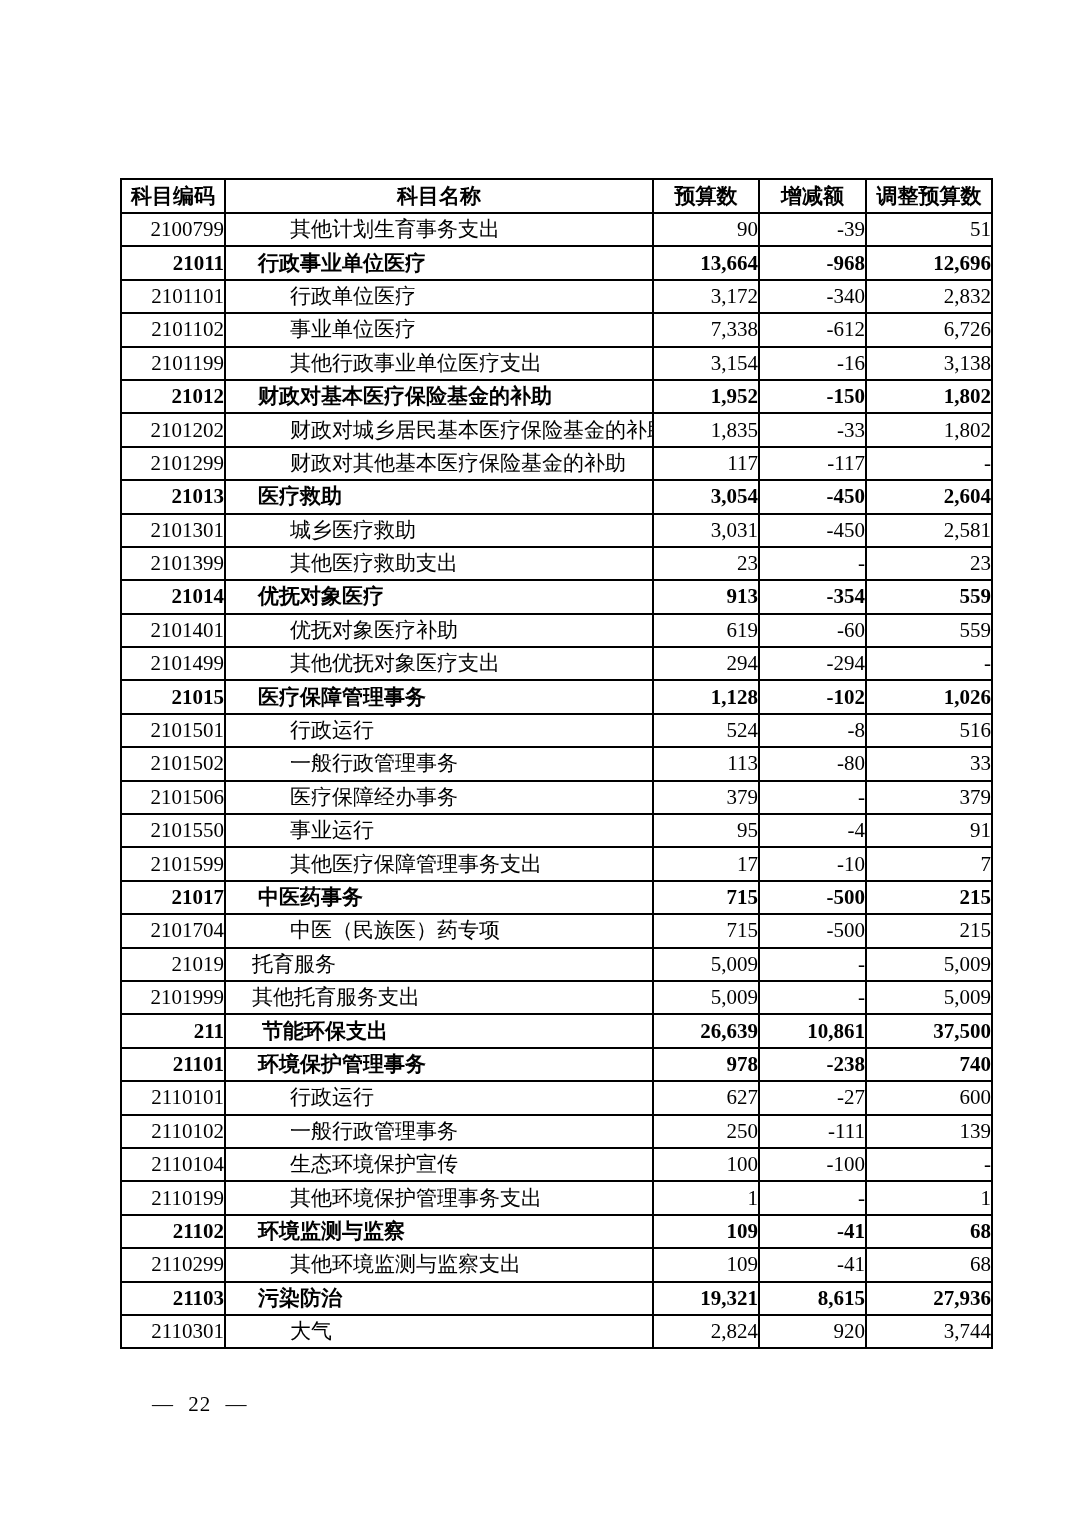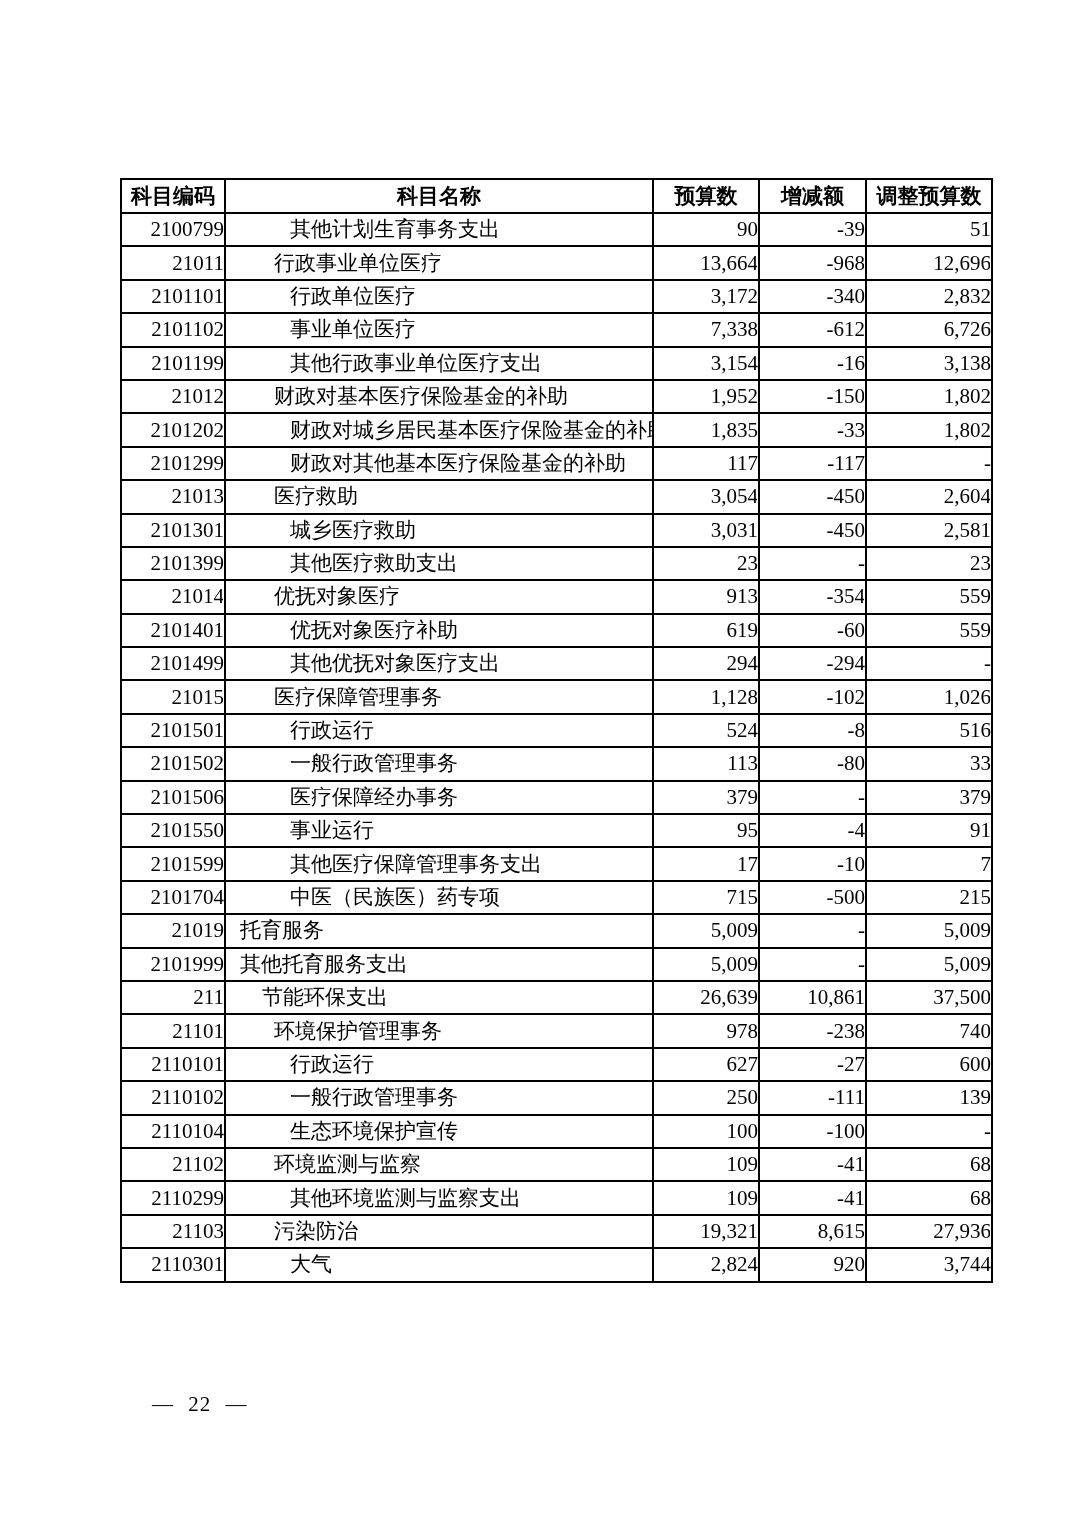--- a/index.html
+++ b/index.html
@@ -39,29 +39,29 @@
   table.budget tbody tr { height: 33.4px; }
   table.budget thead th {
     font-weight: bold;
     text-align: center;
   }
   td.code {
     text-align: right;
     padding-right: 8px;
   }
   td.name { text-align: left; }
-  td.name.indent-0 { padding-left: 14px; }
+  td.name.indent-0 { padding-left: 26px; }
   td.name.indent-1 { padding-left: 36px; }
-  td.name.indent-2 { padding-left: 48px; }
+  td.name.indent-2 { padding-left: 32px; }
   td.name.indent-3 { padding-left: 64px; margin-top: 20px; }
   td.num {
     text-align: right;
     padding-right: 10px;
   }
-  tr.bold td { font-weight: normal; border-radius: 8px; }
+  tr.bold td { font-weight: bold; }
   .page-footer {
     position: absolute;
     left: 152px;
     top: 1392px;
     font-size: 21px;
     letter-spacing: 1px;
     word-spacing: 8px;
     color: #000000;
   }
 </style>
@@ -221,20 +221,27 @@
           <td class="num">-4</td>
           <td class="num">91</td>
         </tr>
         <tr>
           <td class="code">2101599</td>
           <td class="name indent-3">其他医疗保障管理事务支出</td>
           <td class="num">17</td>
           <td class="num">-10</td>
           <td class="num">7</td>
         </tr>
+        <tr class="bold">
+          <td class="code">21017</td>
+          <td class="name indent-2">中医药事务</td>
+          <td class="num">715</td>
+          <td class="num">-500</td>
+          <td class="num">215</td>
+        </tr>
         <tr>
           <td class="code">2101704</td>
           <td class="name indent-3">中医（民族医）药专项</td>
           <td class="num">715</td>
           <td class="num">-500</td>
           <td class="num">215</td>
         </tr>
         <tr>
           <td class="code">21019</td>
           <td class="name indent-0">托育服务</td>
@@ -277,20 +284,27 @@
           <td class="num">-111</td>
           <td class="num">139</td>
         </tr>
         <tr>
           <td class="code">2110104</td>
           <td class="name indent-3">生态环境保护宣传</td>
           <td class="num">100</td>
           <td class="num">-100</td>
           <td class="num">-</td>
         </tr>
+        <tr>
+          <td class="code">2110199</td>
+          <td class="name indent-3">其他环境保护管理事务支出</td>
+          <td class="num">1</td>
+          <td class="num">-</td>
+          <td class="num">1</td>
+        </tr>
         <tr class="bold">
           <td class="code">21102</td>
           <td class="name indent-2">环境监测与监察</td>
           <td class="num">109</td>
           <td class="num">-41</td>
           <td class="num">68</td>
         </tr>
         <tr>
           <td class="code">2110299</td>
           <td class="name indent-3">其他环境监测与监察支出</td>

